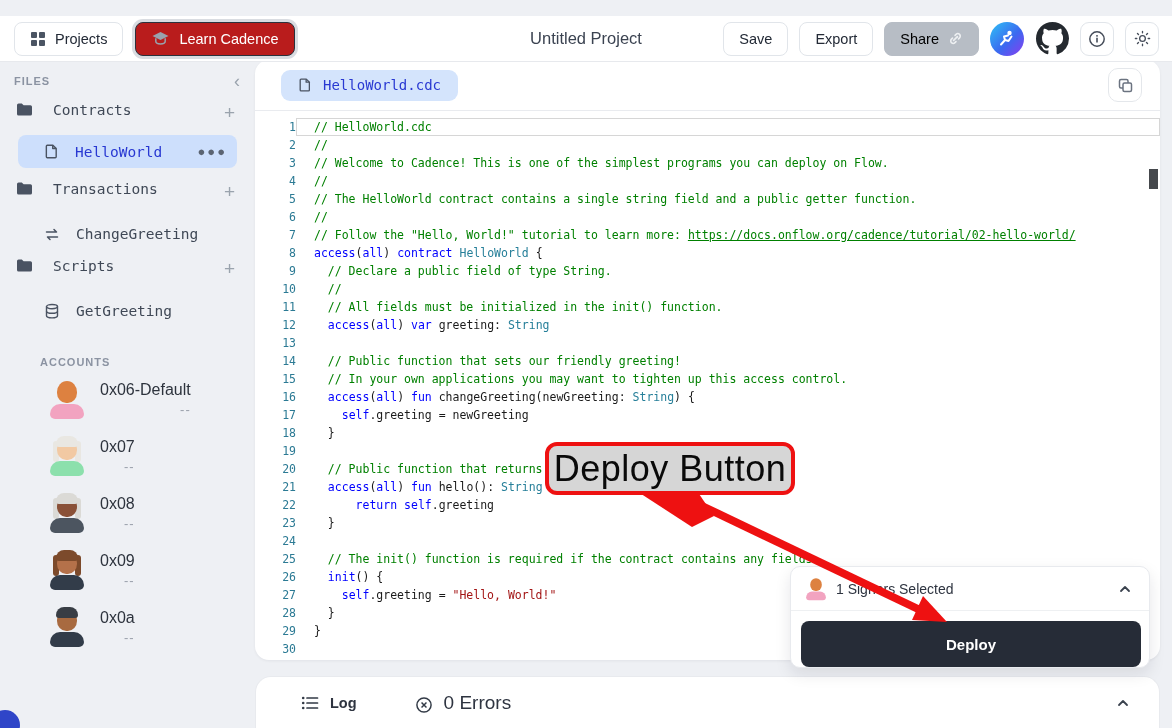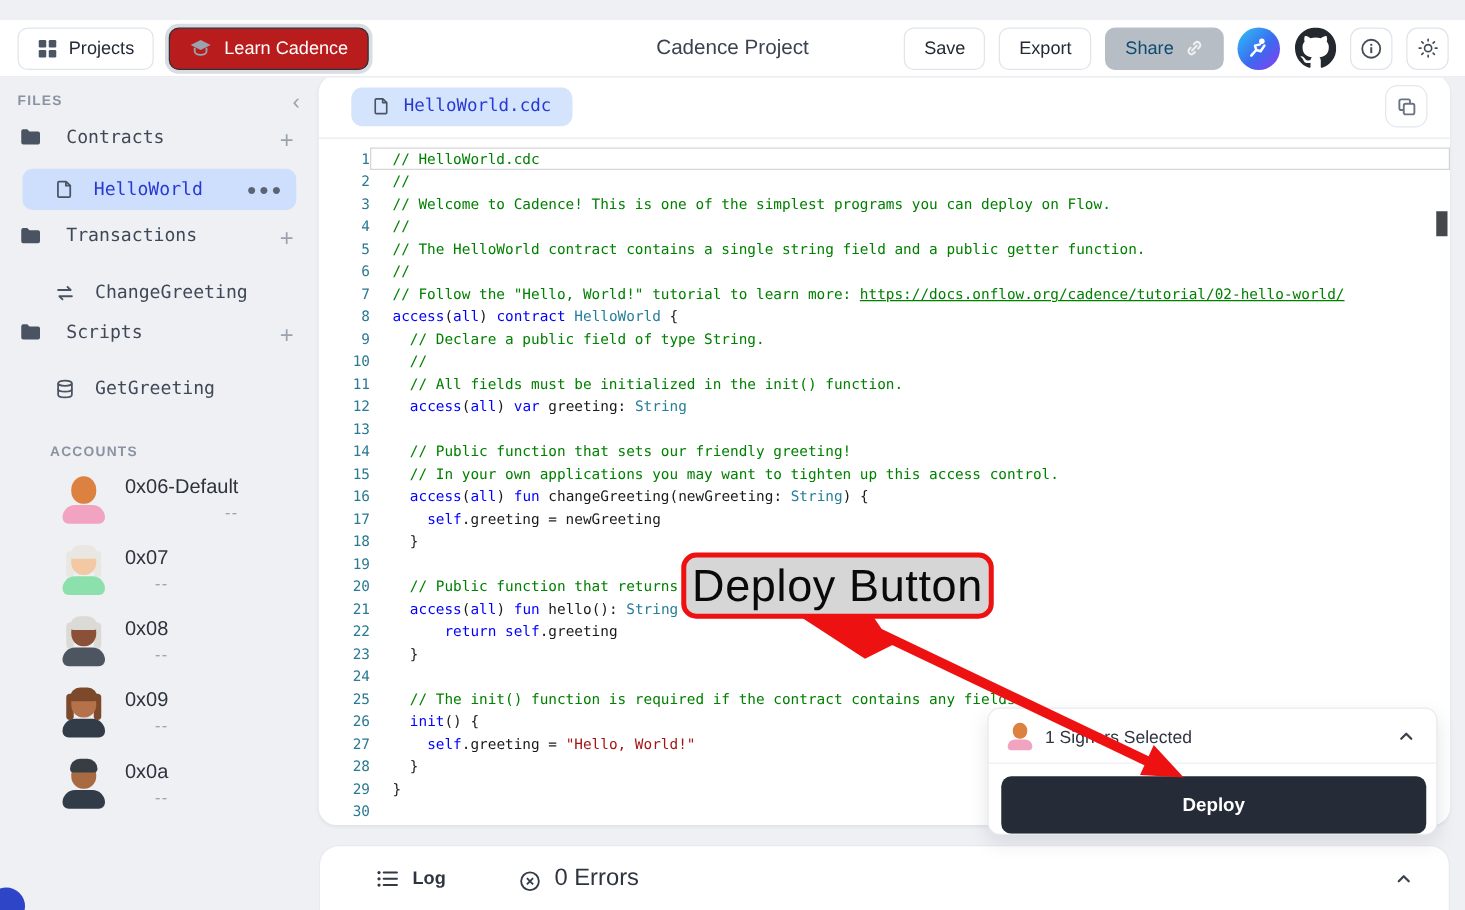--- a/index.html
+++ b/index.html
@@ -4,21 +4,21 @@
 <style>
   * { margin:0; padding:0; box-sizing:border-box; }
   html,body { width:1172px; height:728px; }
   body { position:relative; overflow:hidden; background:#eef0f4; font-family:"Liberation Sans",sans-serif; color:#2e3440; }
 
   
   #header { position:absolute; left:0; top:16px; width:1172px; height:46px; background:#fff; border-bottom:1px solid #e7e9ed; display:flex; align-items:center; z-index:20; }
   .hleft { display:flex; align-items:center; gap:12px; padding-left:14px; }
   .btn { display:inline-flex; align-items:center; gap:9px; height:34px; padding:0 15px; background:#fff; border:1px solid #e1e5ea; border-radius:8px; font-family:"Liberation Sans",sans-serif; font-size:14.5px; color:#232a36; cursor:pointer; }
   .btn.dark { background:#b91c1c; border-color:#2b313c; color:#fff; box-shadow:0 0 0 3px rgba(145,155,168,.35); }
-  .btn.share { background:#b7bdc5; border-color:#b7bdc5; color:#0c4a6e; }
+  .btn.share { background:#b7bdc5; border-color:#b7bdc5; color:#000000; }
   .htitle { position:absolute; left:0; right:0; text-align:center; font-size:16.5px; font-weight:500; color:#3b4351; pointer-events:none; }
   .hright { margin-left:auto; display:flex; align-items:center; gap:11px; padding-right:13px; }
   .iconbtn { width:34px; height:34px; border:none; background:transparent; border-radius:50%; display:inline-flex; align-items:center; justify-content:center; cursor:pointer; padding:0; }
   .iconbtn.boxed { border:1px solid #e1e5ea; border-radius:9px; background:#fff; }
   .iconbtn.flow { background:linear-gradient(135deg,#2fc2f5 0%,#3b6af0 55%,#8a3bf0 100%); }
 
   
   #sidebar { position:absolute; left:0; top:46px; width:255px; height:682px; padding:27px 14px 0 14px; }
   .sect-head { display:flex; align-items:center; justify-content:space-between; font-size:11px; font-weight:bold; letter-spacing:1px; color:#8b93a2; height:16px; }
   .collapse { font-size:18px; color:#9aa3ad; cursor:pointer; line-height:14px; font-weight:normal; }
@@ -104,21 +104,21 @@
         <span>Projects</span>
       </button>
       <button class="btn dark">
         <svg width="19" height="17" viewBox="0 0 19 17">
             <path d="M9.5 2L1.5 6l8 4 8-4-8-4z" fill="#99a2ad"></path>
             <path d="M4.8 8.2v3c0 1.5 2.1 2.7 4.7 2.7s4.7-1.2 4.7-2.7v-3" stroke="#99a2ad" stroke-width="1.5" fill="none"></path>
           </svg>
         <span>Learn Cadence</span>
       </button>
     </div>
-    <div class="htitle">Cadence Project</div>
+    <div class="htitle">Untitled Project</div>
     <div class="hright">
       <button class="btn">
           <span>Save</span>
         </button>
       <button class="btn">
           <span>Export</span>
         </button>
       <button class="btn share">
         <span>Share</span>
         <svg width="15" height="15" viewBox="0 0 16 16" fill="none" stroke="#eef0f2" stroke-width="1.7" stroke-linecap="round">

